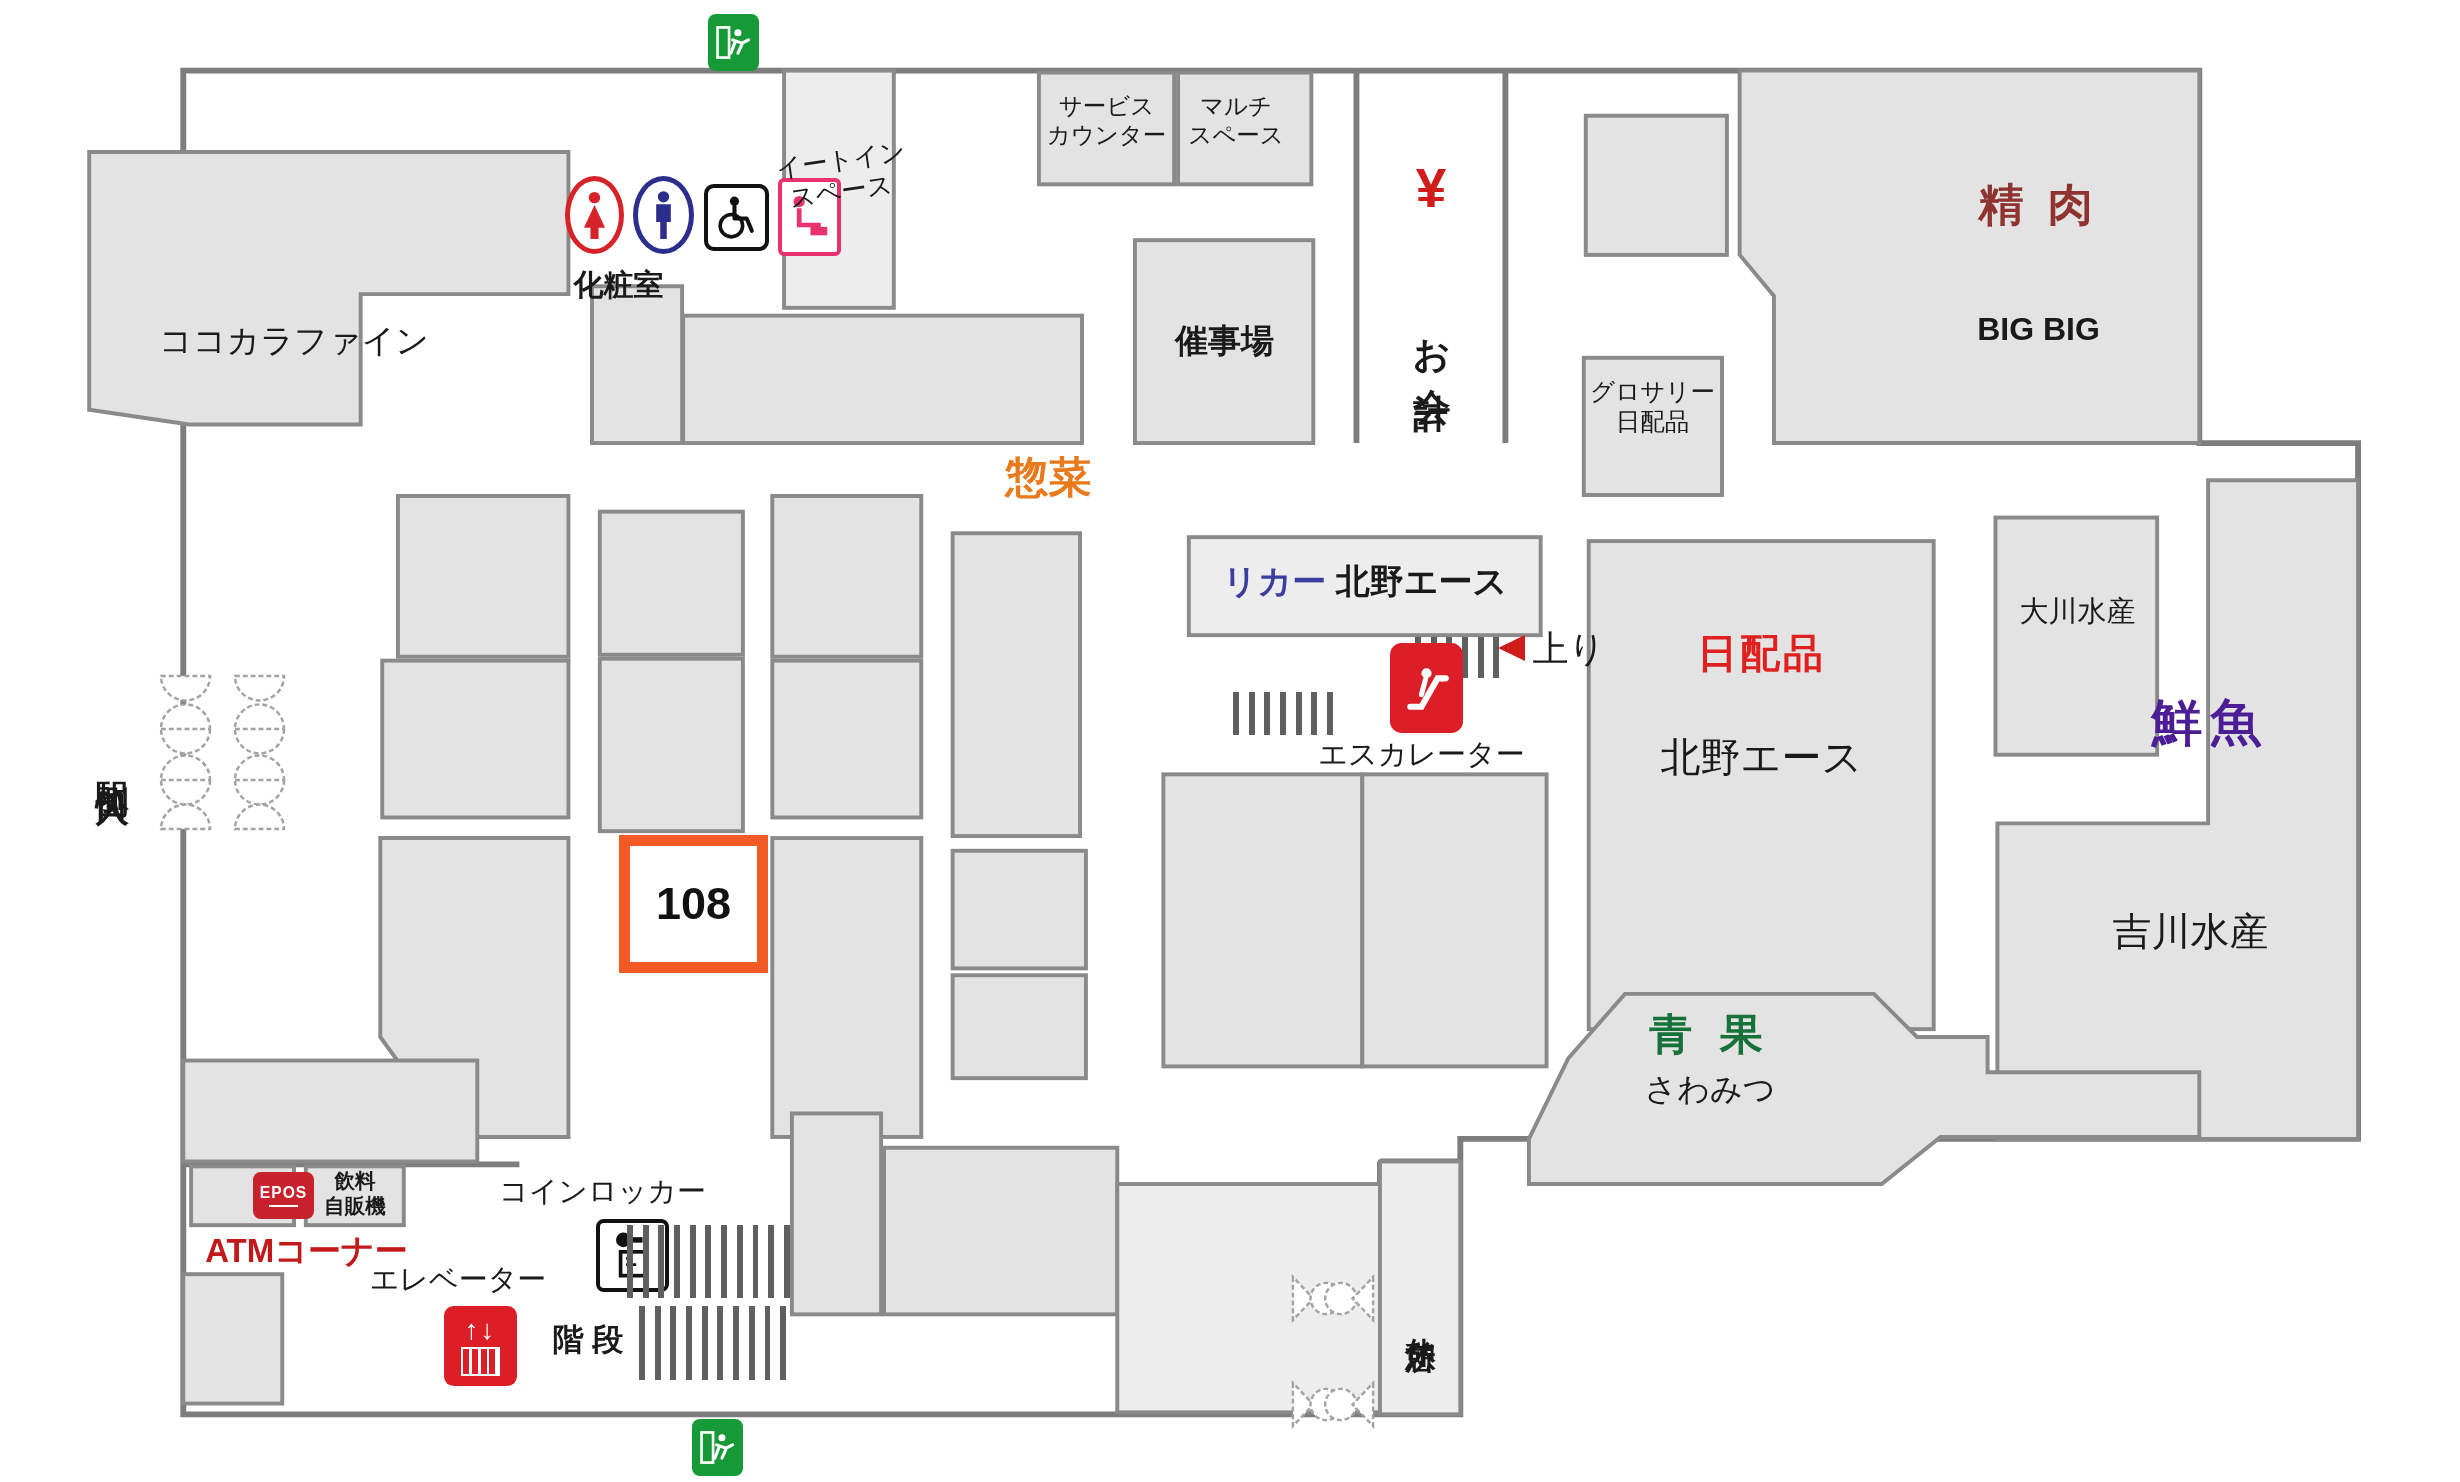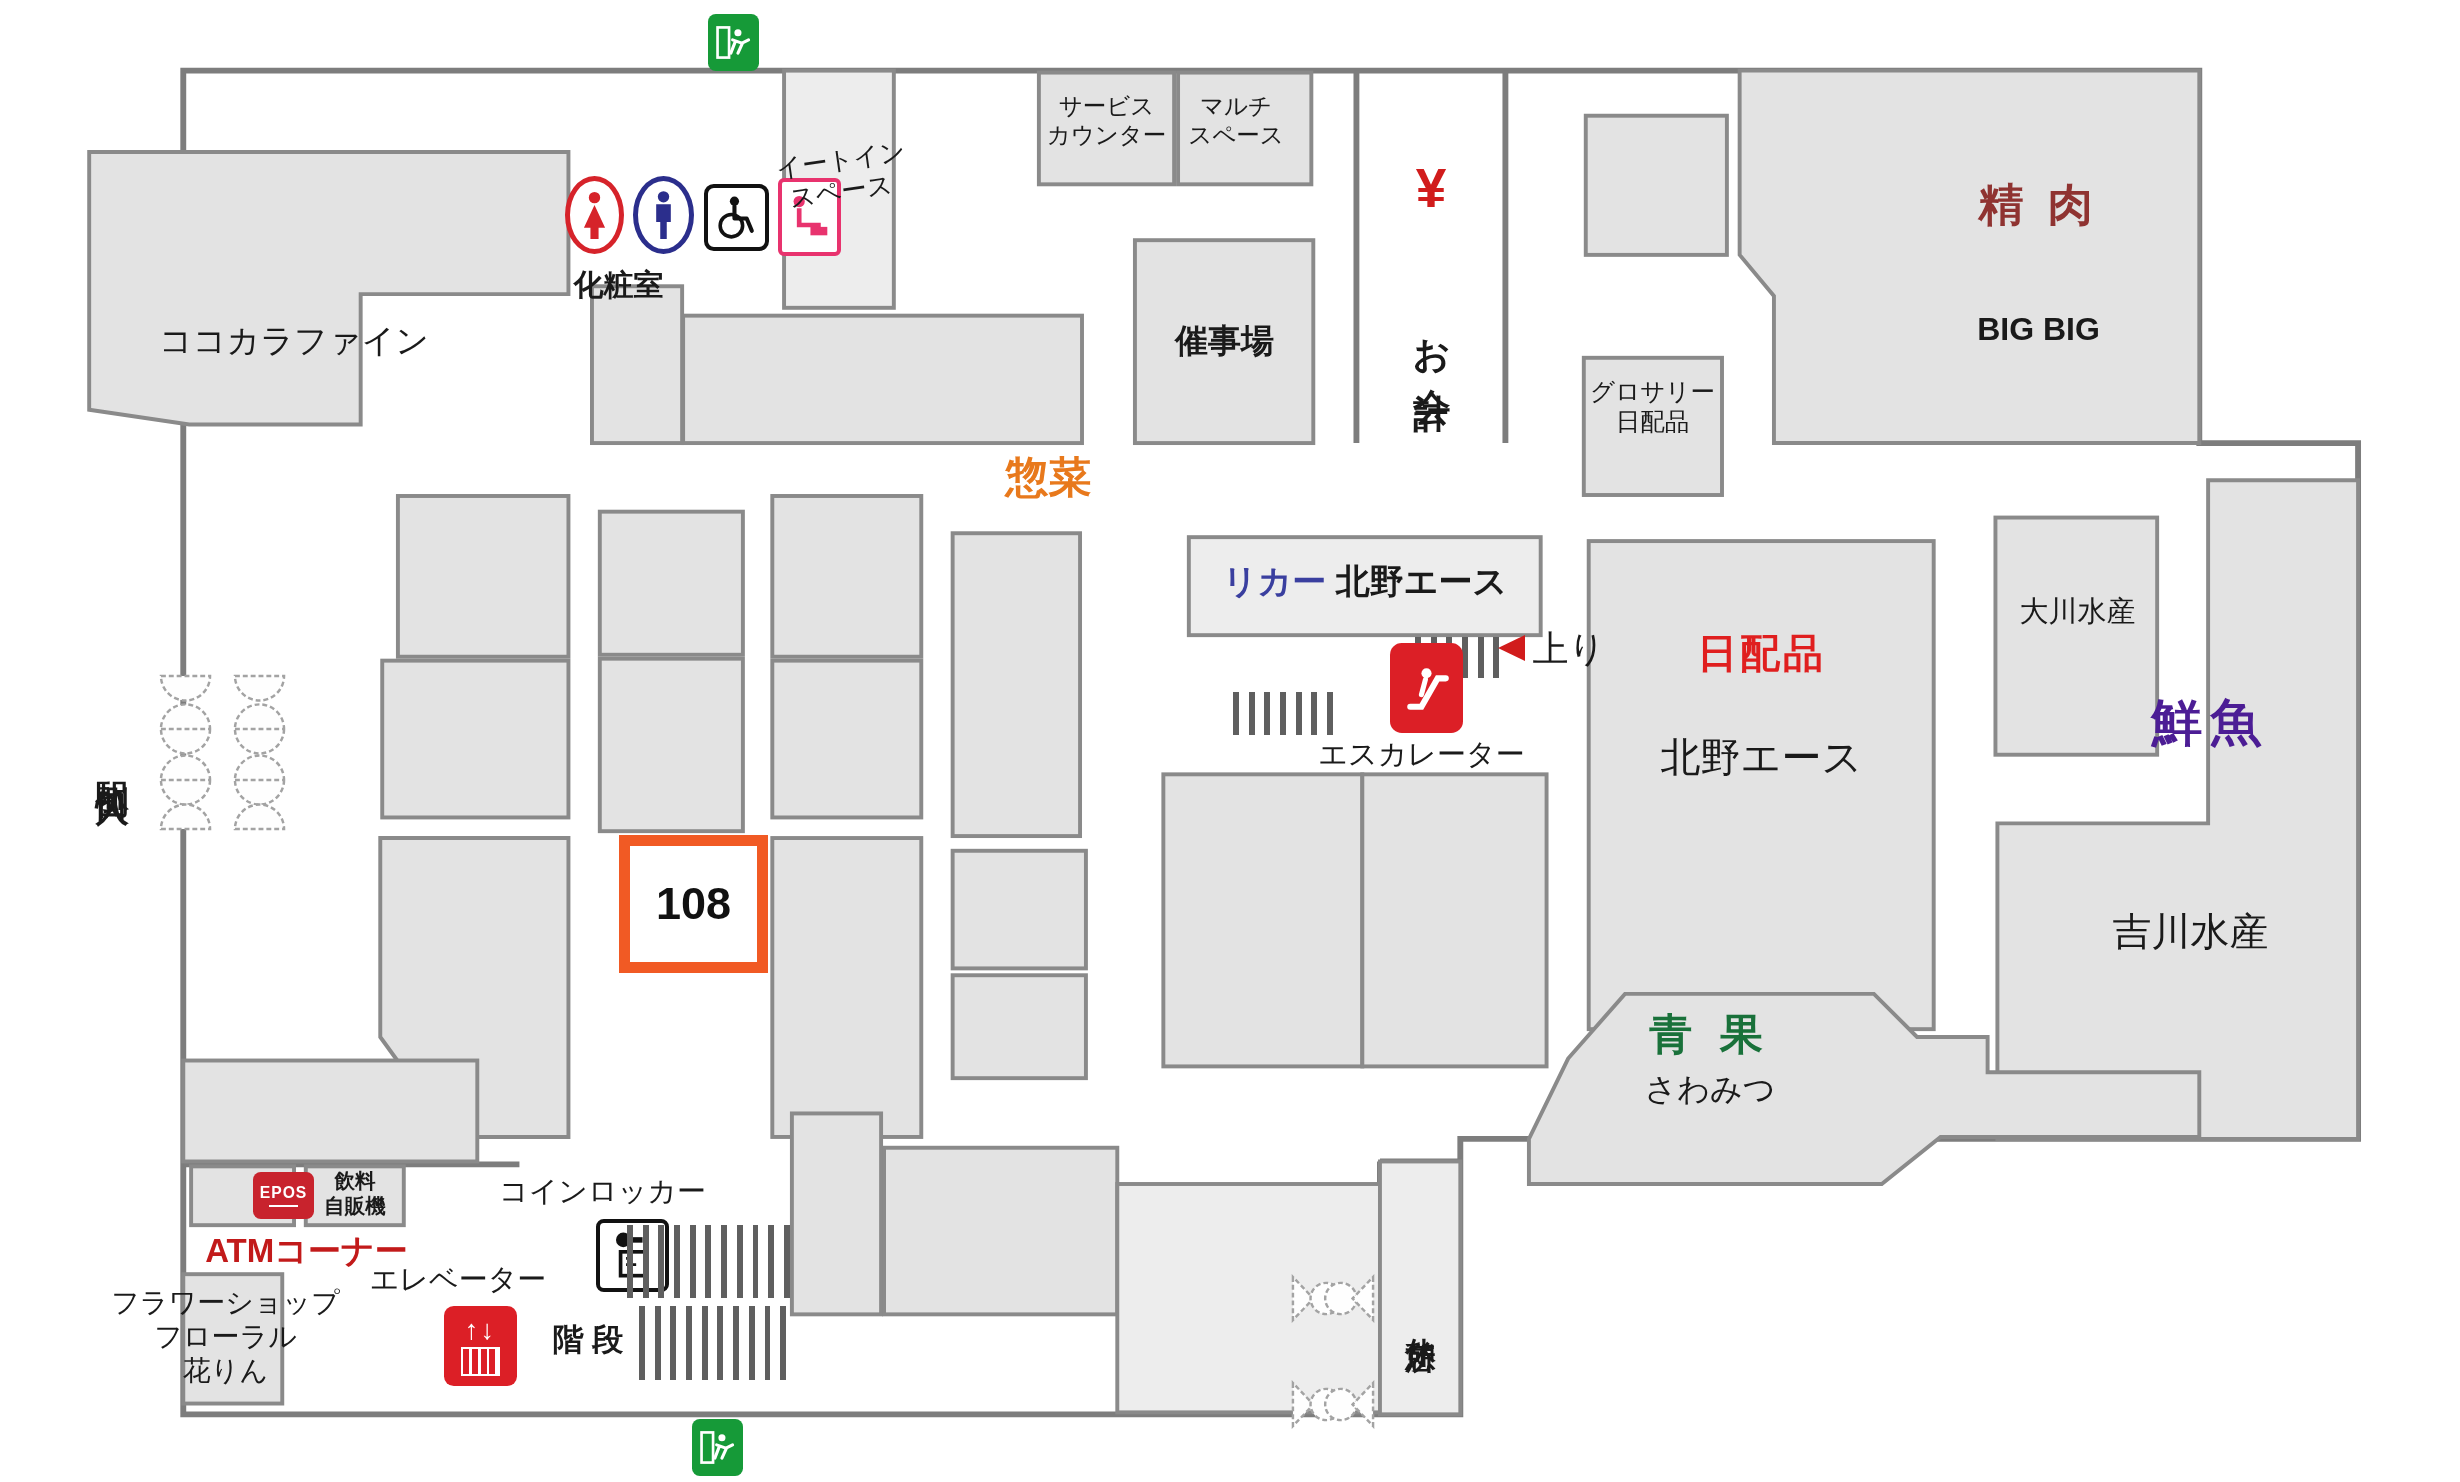--- a/index.html
+++ b/index.html
@@ -238,20 +238,15 @@
 
   <div class="lbl" style="left:194px;top:1231px;width:225px;font-size:33px;font-weight:bold;color:#c21a1a;">ATMコーナー</div>
   <div class="lbl" style="left:306px;top:1169px;width:98px;font-size:20.6px;font-weight:bold;line-height:1.2;">
     <div>飲料</div>
       <div>自販機</div>
   </div>
   <div class="lbl" style="left:490px;top:1174px;width:225px;font-size:29px;">コインロッカー</div>
   <div class="lbl" style="left:365px;top:1262px;width:186px;font-size:29px;">エレベーター</div>
   <div class="lbl" style="left:534px;top:1321px;width:108px;font-size:31px;font-weight:600;">階 段</div>
 
-  <div class="lbl" style="left:93px;top:1286px;width:265px;font-size:28px;">
-    <div>フラワーショップ</div>
-    <div>フローラル</div>
-    <div>花りん</div>
-  </div>
 
 </div>
 
 
 </body></html>

